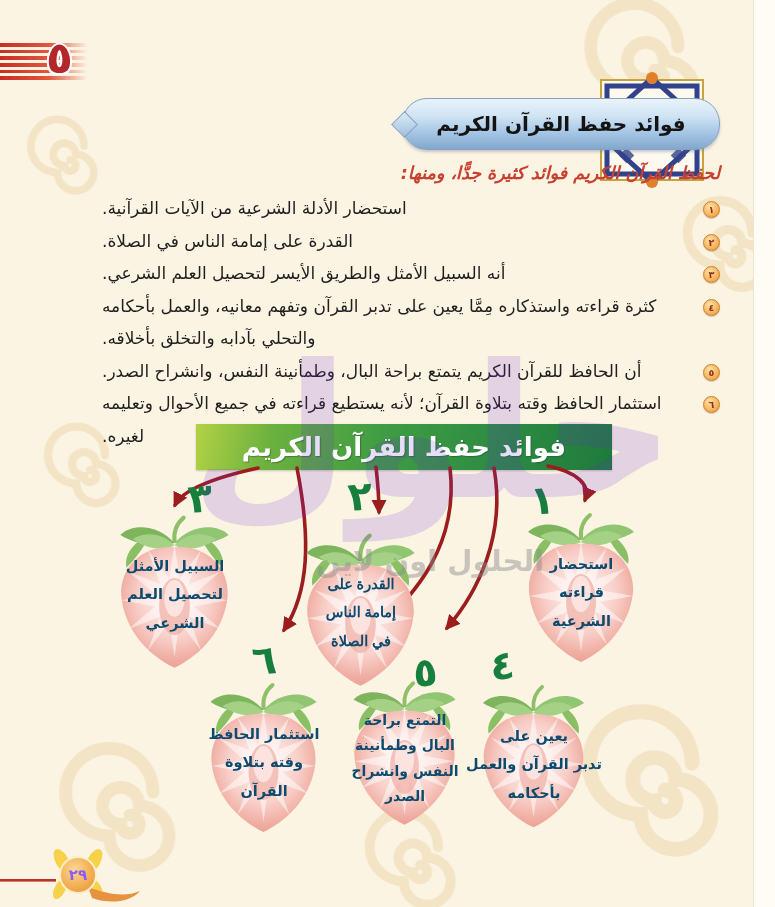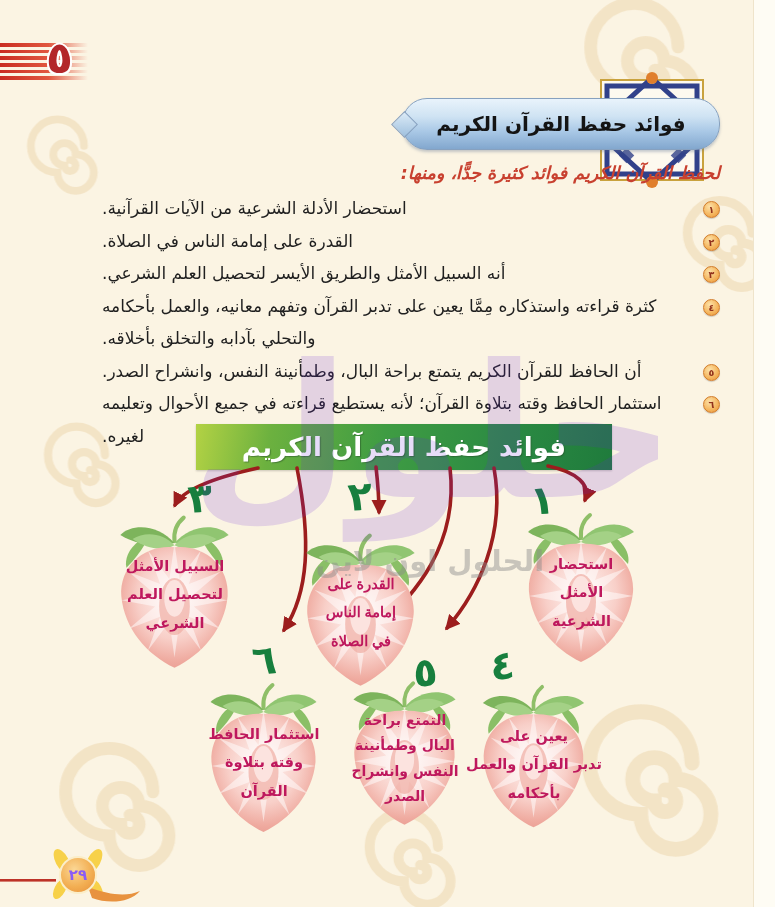--- a/index.html
+++ b/index.html
@@ -41,21 +41,21 @@
   #diagram-banner{left:196px;top:424px;width:416px;height:46px;z-index:2;
     background:linear-gradient(100deg,#b3d244 0%,#6cb13f 18%,#3f9c43 45%,#2b8a43 75%,#1f7b3c 100%);
     box-shadow:0 1px 2px rgba(0,0,0,.2);}
   #diagram-banner-text{width:100%;line-height:46px;text-align:center;direction:rtl;
     font-size:26px;font-weight:bold;color:#ffffff;text-shadow:1px 1px 1px rgba(40,80,40,.5);}
   #arrows{left:120px;top:450px;z-index:2;}
 
   .berry{z-index:2;}
   .berry svg{display:block;width:100%;height:100%;}
   .berry-label{position:absolute;left:0;right:0;top:38px;text-align:center;direction:rtl;
-    white-space:pre-line;font-size:14.5px;font-weight:bold;color:#be185d;line-height:1.95;}
+    white-space:pre-line;font-size:14.5px;font-weight:bold;color:#0c4a6e;line-height:1.95;}
   #berry-5 .berry-label{top:30px;font-size:14px;line-height:1.82;}
   .berry-number{z-index:3;font-size:40px;font-weight:bold;color:#177f3e;line-height:1;transform:rotate(-5deg);}
 
   
   .wm{z-index:6;pointer-events:none;text-align:center;}
   #wm-big{left:205px;top:318px;width:470px;font-size:185px;line-height:1.25;font-weight:bold;color:#6d28d9;opacity:.16;direction:rtl;}
   #wm-arabic{left:215px;top:544px;width:430px;font-size:29px;font-weight:bold;color:#8a8a8a;opacity:.45;direction:rtl;letter-spacing:2px;}
   #wm-latin{left:215px;top:582px;width:430px;font-size:20px;color:#9b9b9b;opacity:.5;letter-spacing:9px;}
 
   
@@ -228,21 +228,21 @@
       </svg>
     <div class="berry-label">القدرة على
 إمامة الناس
 في الصلاة</div>
   </div>
   <div class="abs berry" id="berry-1" style="left:514px;top:512px;width:135px;height:180px;">
     <svg viewBox="0 0 135 180">
         <use href="#berry-art"></use>
       </svg>
     <div class="berry-label">استحضار
-الأمثل
+قراءته
 الشرعية</div>
   </div>
 
   <div class="abs berry" id="berry-6" style="left:196px;top:682px;width:136px;height:180px;">
     <svg viewBox="0 0 135 180">
         <use href="#berry-art"></use>
       </svg>
     <div class="berry-label">استثمار الحافظ
 وقته بتلاوة
 القرآن</div>

